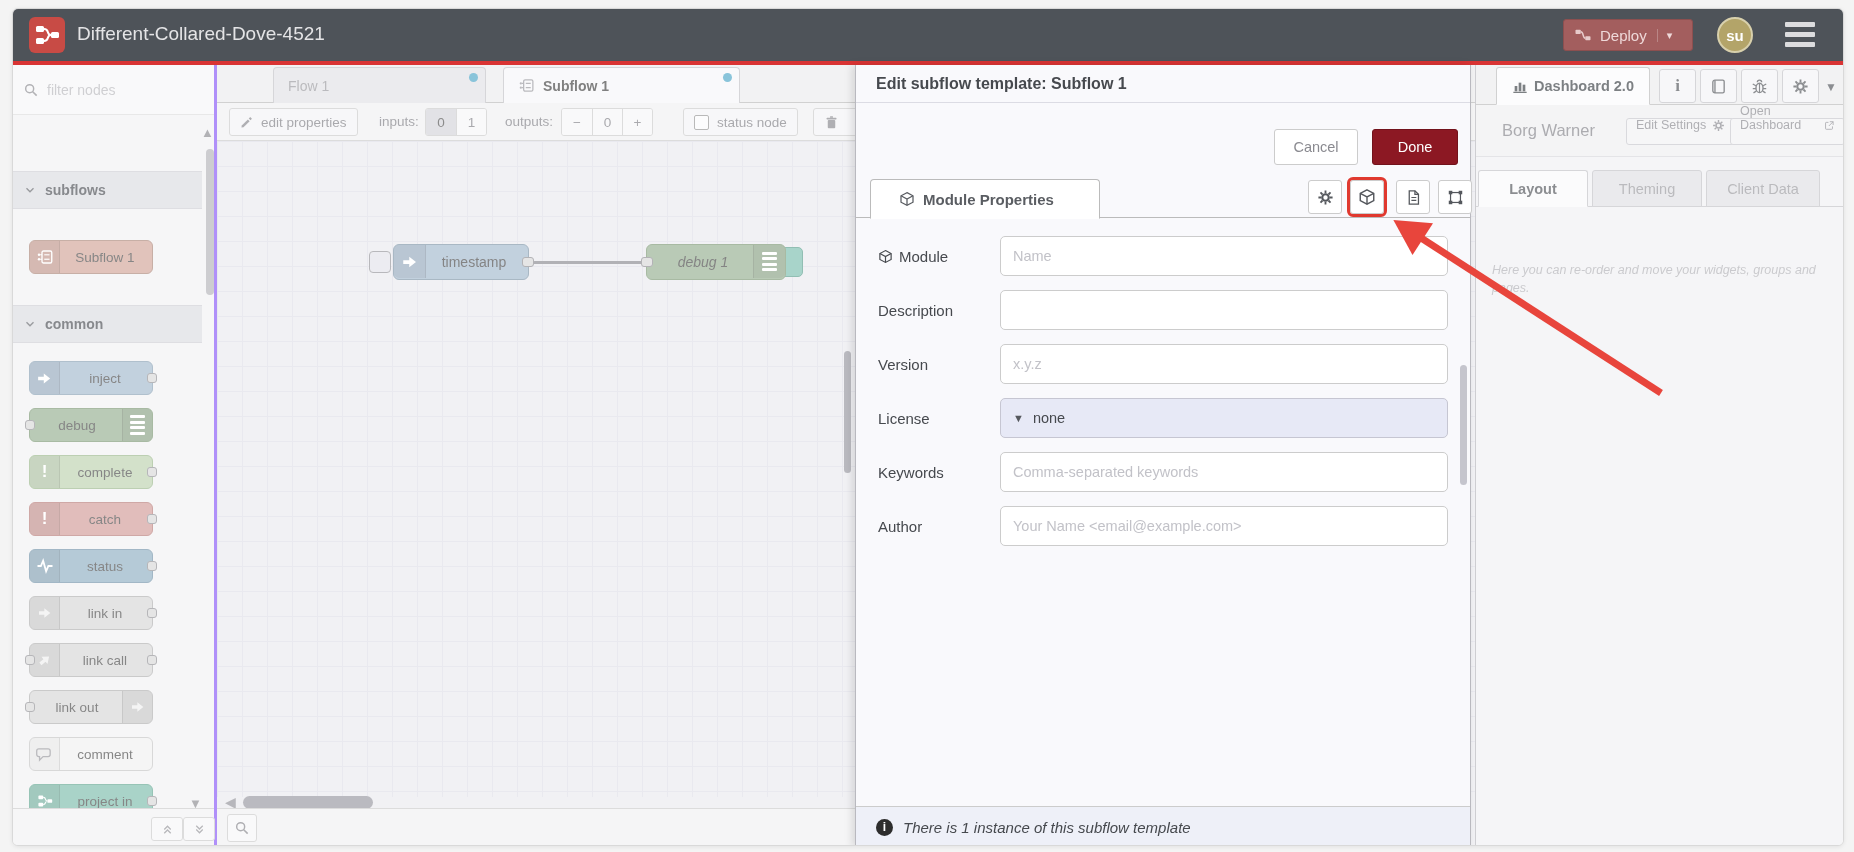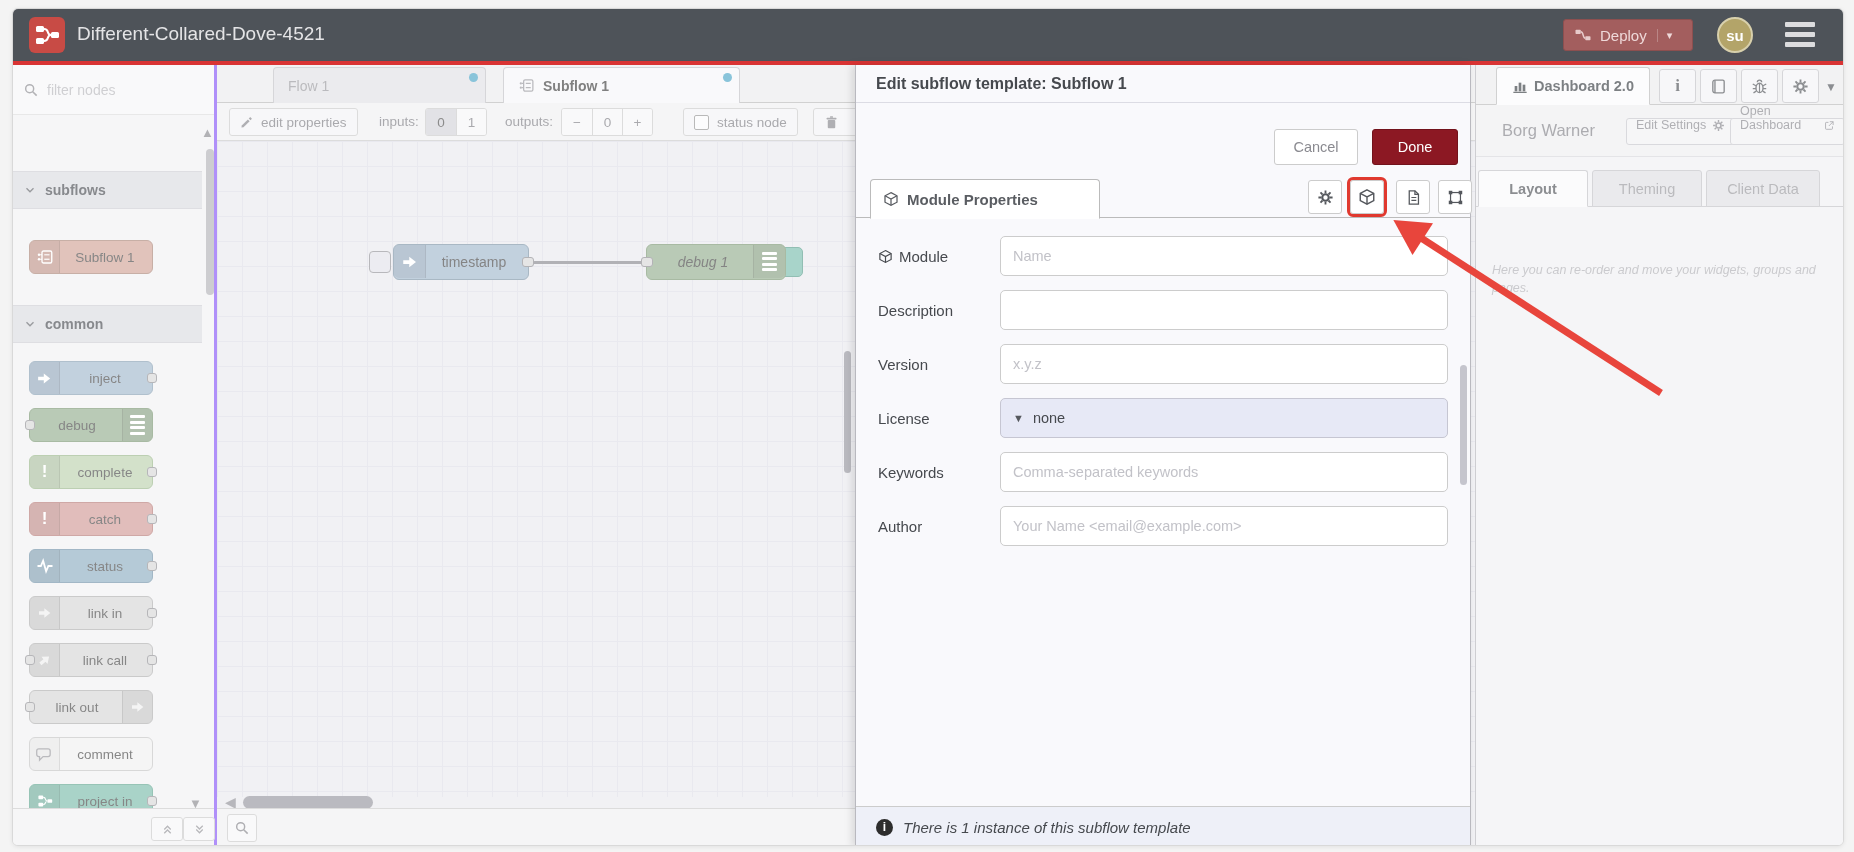--- a/index.html
+++ b/index.html
@@ -112,21 +112,21 @@
   .dlg-header { position:absolute; left:0; top:0; width:100%; height:38px; border-bottom:1px solid #dcdce4;
     display:flex; align-items:center; padding-left:20px; font-size:16px; font-weight:bold; color:#46494e; }
   .btn { border-radius:3px; font-size:14.5px; display:flex; align-items:center; justify-content:center; }
   .cancel-btn { position:absolute; left:418px; top:64px; width:84px; height:36px; background:#fff;
     border:1px solid #ccc; color:#8a8a90; }
   .done-btn { position:absolute; left:516px; top:64px; width:86px; height:36px; background:#8c1823;
     border:1px solid #72131c; color:#fff; }
   .dlg-tabrow { position:absolute; left:0; top:112px; width:100%; height:41px; border-bottom:1px solid #bbb; }
   .dlg-tab { position:absolute; left:14px; top:2px; height:40px; width:230px; background:#fff;
     border:1px solid #bbb; border-bottom:1px solid #fff; border-radius:4px 4px 0 0;
-    display:flex; align-items:center; padding-left:12px; font-weight:bold; font-size:15px; color:#5a5d62; }
+    display:flex; align-items:center; padding-left:28px; font-weight:bold; font-size:15px; color:#5a5d62; }
   .dlg-tab .ic { margin-right:8px; color:#5a5d62; }
   .icon-btn { position:absolute; top:3px; width:34px; height:34px; background:#fff; border:1px solid #ccc;
     border-radius:3px; color:#55585d; display:flex; align-items:center; justify-content:center; }
   .icon-btn.highlight { outline:3px solid #e0392f; }
   .dlg-form { position:absolute; left:0; top:153px; width:100%; padding:18px 22px 0 22px; }
   .frow { display:flex; align-items:center; margin-bottom:14px; height:40px; }
   .frow label { width:122px; font-size:15px; color:#46494e; display:flex; align-items:center; }
   .frow label .ic { margin-right:6px; color:#46494e; }
   .frow input { flex:1; height:40px; border:1px solid #ccc; border-radius:5px; background:#fff;
     padding:0 12px; font-size:14.5px; color:#555; font-family:inherit; }

